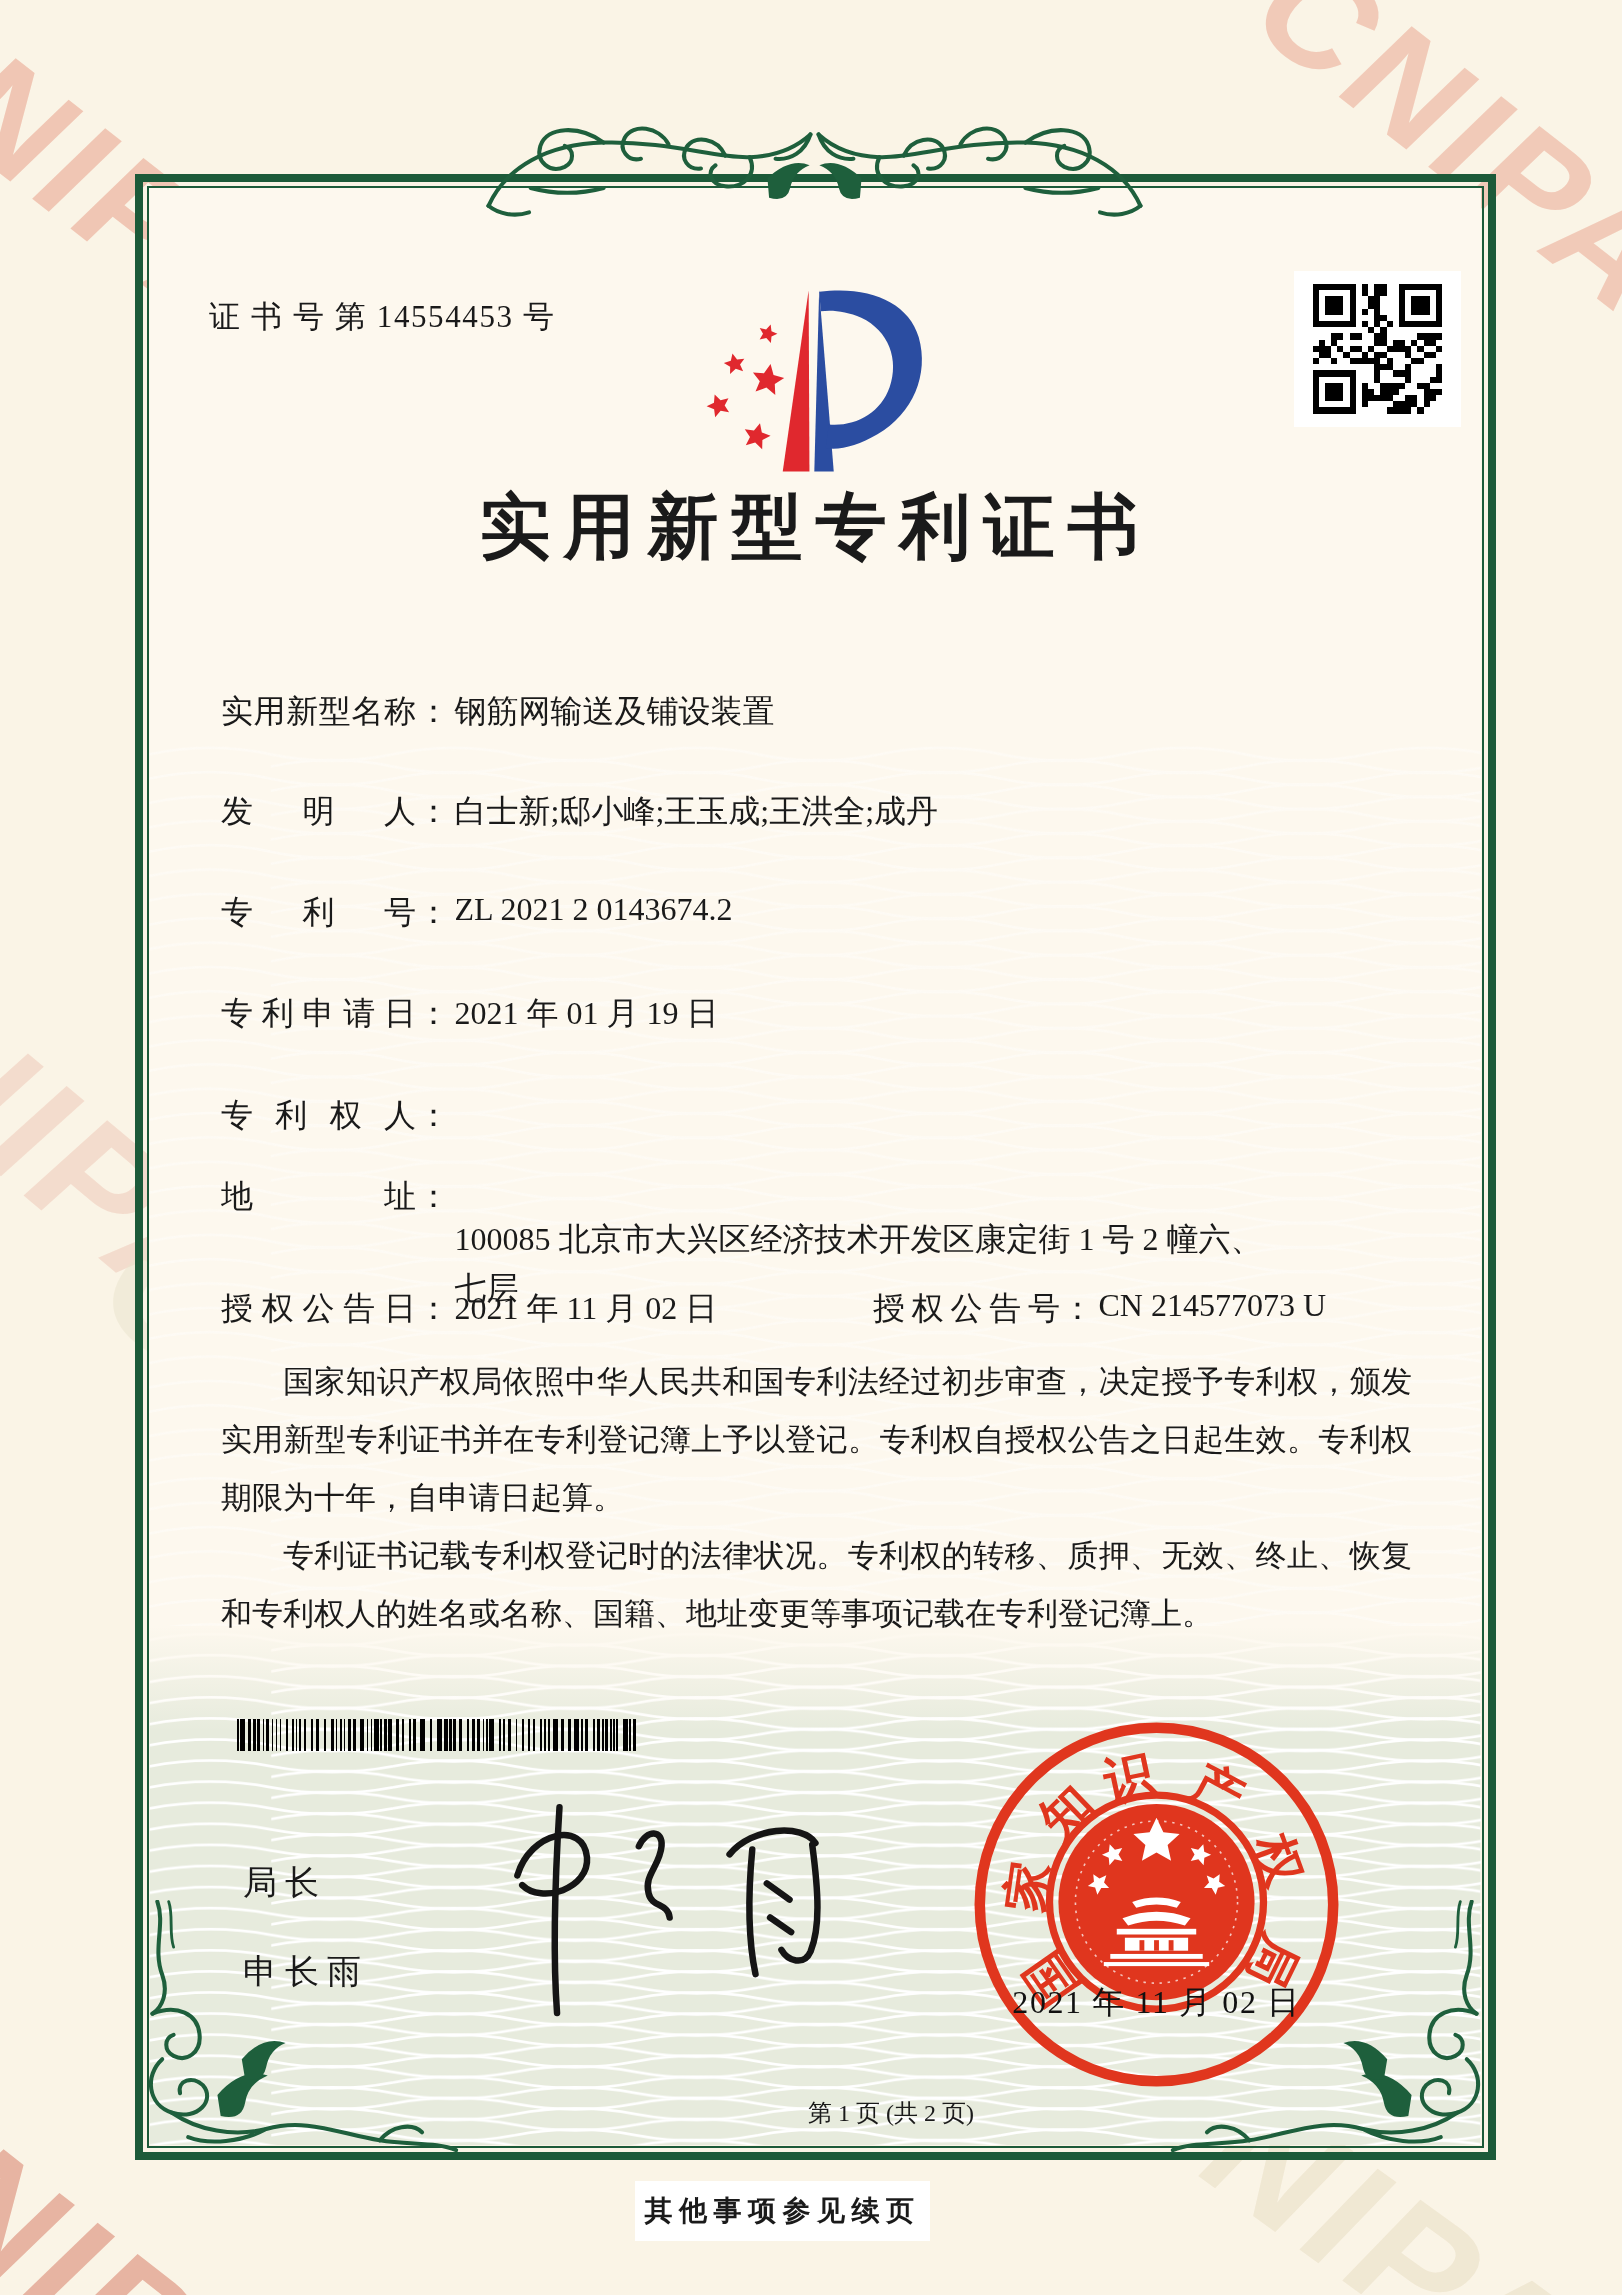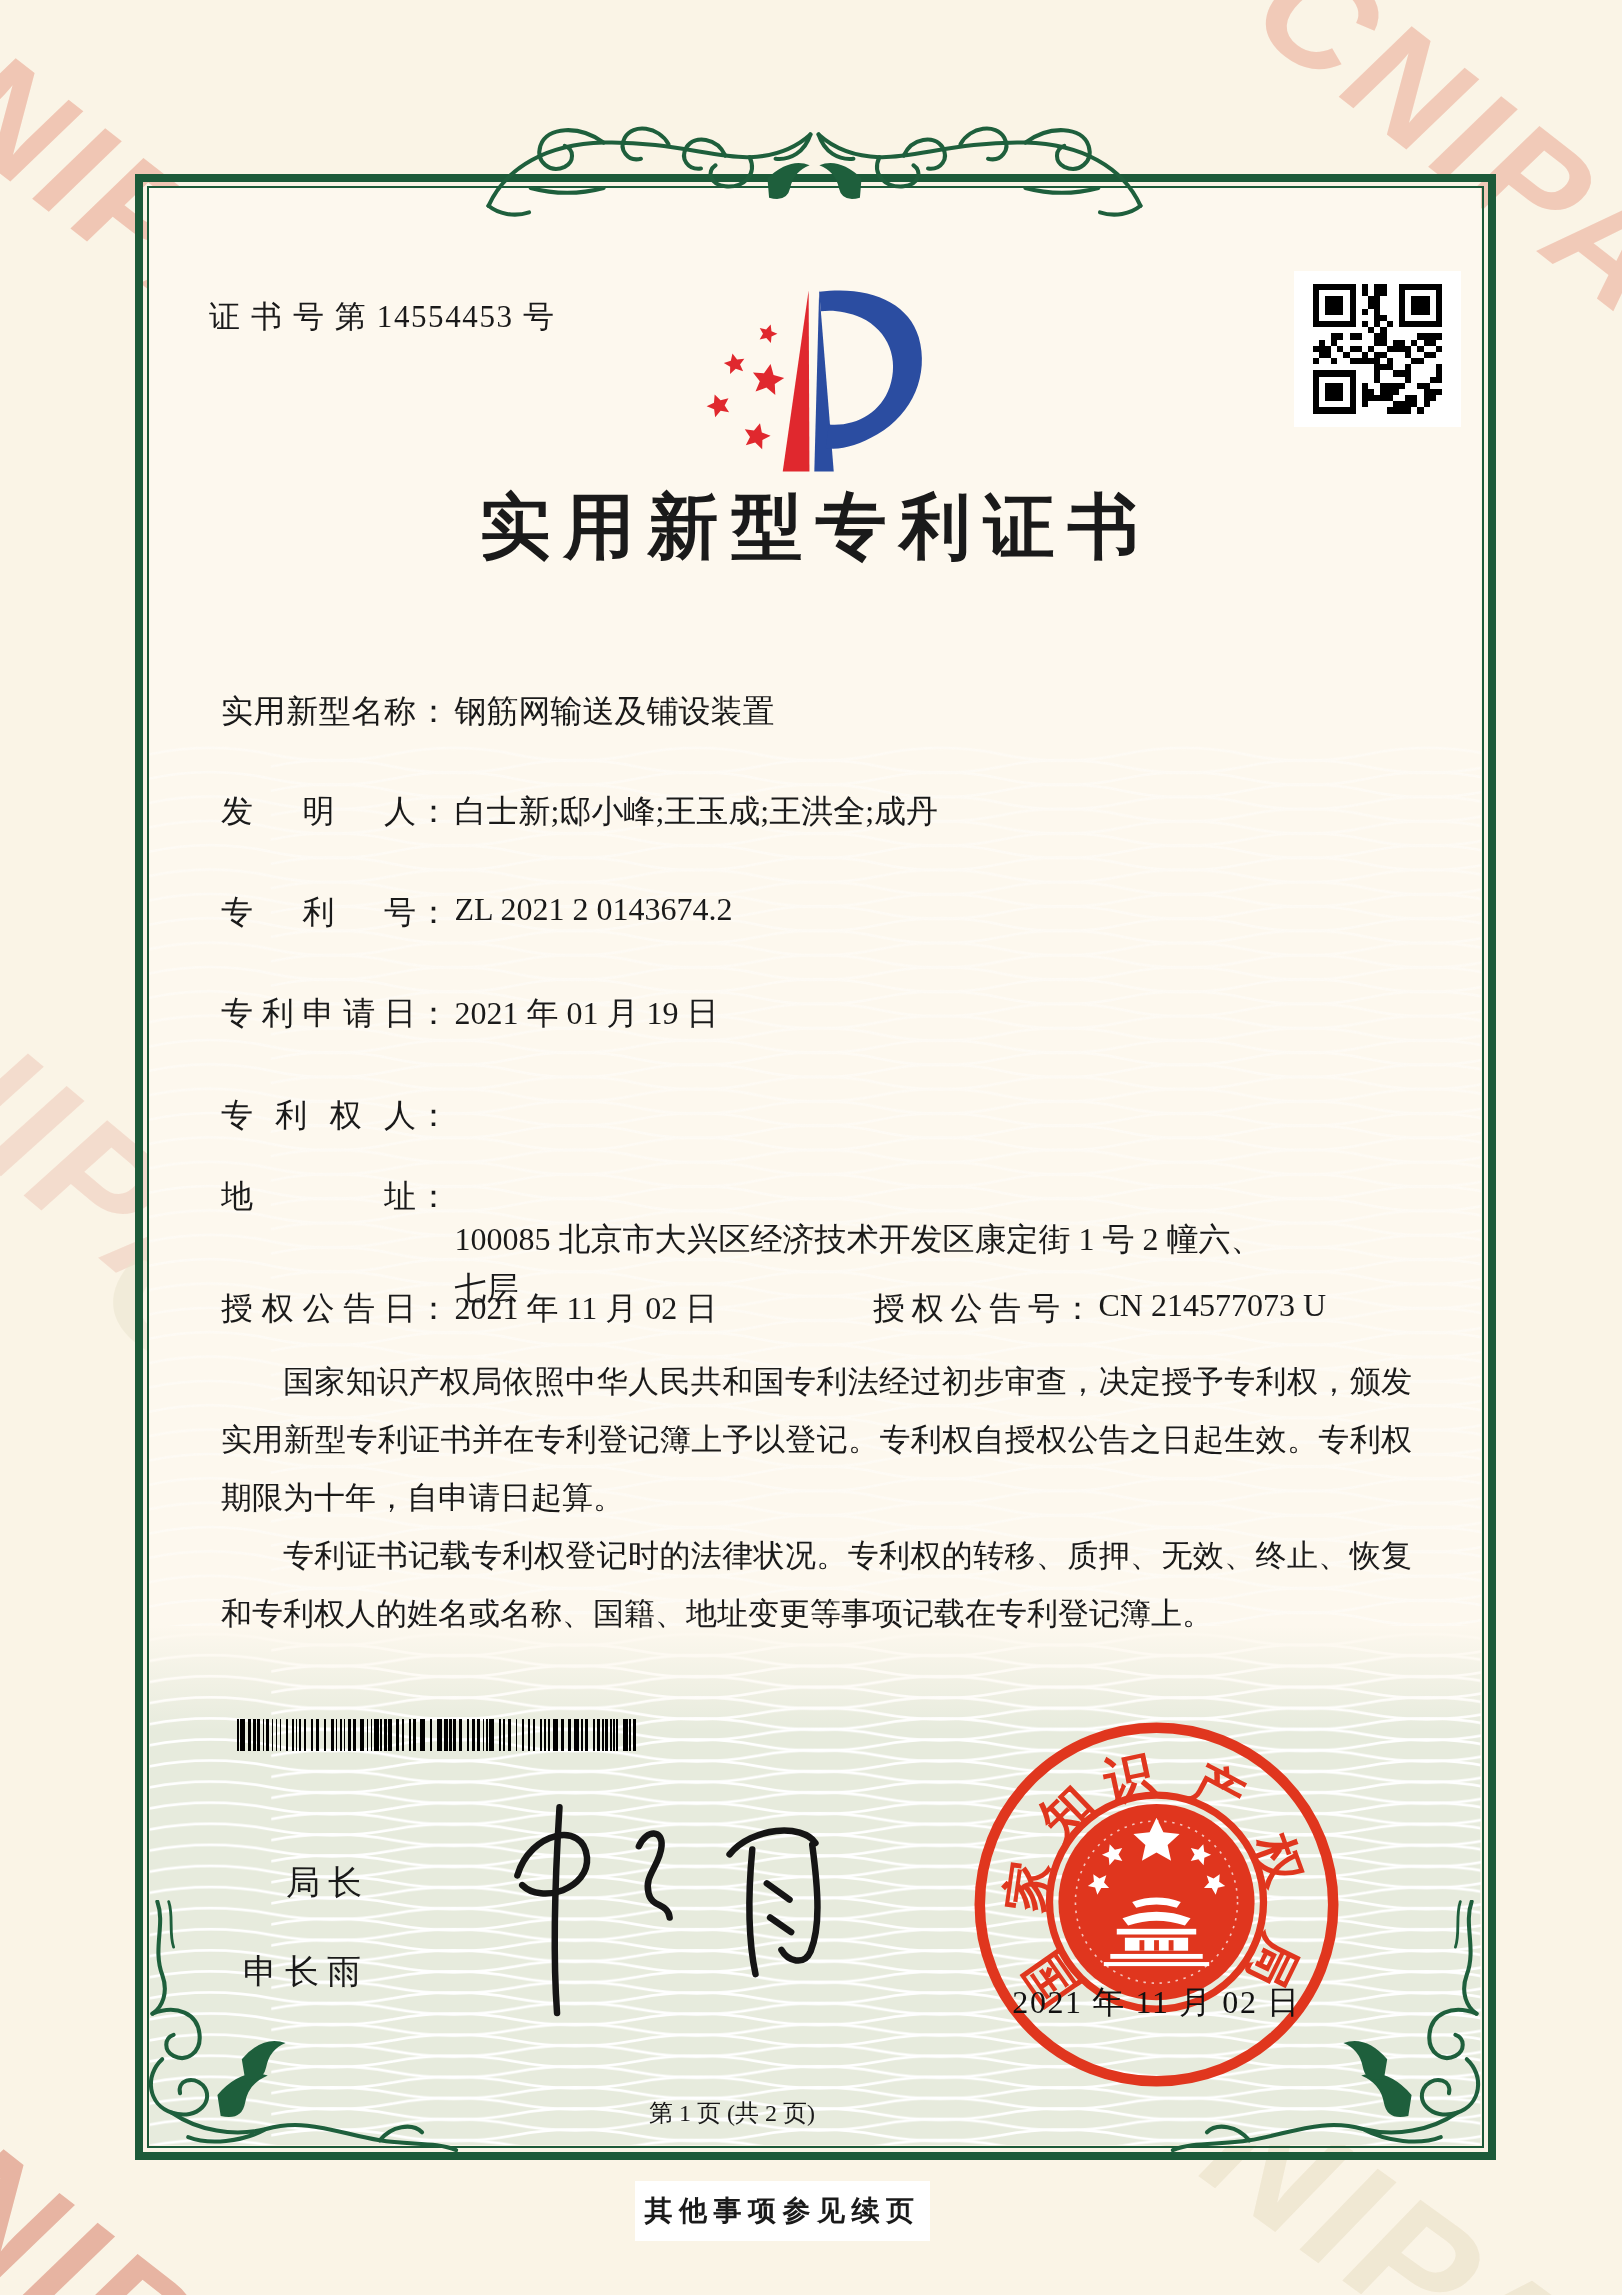--- a/index.html
+++ b/index.html
@@ -44,29 +44,29 @@
   .colon{margin:0 4.9px 0 1.6px;}
   .val{white-space:nowrap;}
   .addr-lines{line-height:49px;margin-top:40px;}
   .rowB{position:absolute;left:873px;font-size:32px;display:flex;z-index:4;white-space:nowrap;}
   .paras{position:absolute;left:221px;top:1353px;width:1191px;font-size:31px;line-height:58px;
          text-align:justify;z-index:4;}
   .paras p{margin:0;text-indent:2em;}
 
   .barcode{position:absolute;left:234px;top:1719px;z-index:4;}
 
-  .sig-title{position:absolute;left:243px;top:1860px;font-size:34px;letter-spacing:8px;z-index:4;margin-left:43px;}
+  .sig-title{position:absolute;left:243px;top:1860px;font-size:34px;letter-spacing:8px;z-index:4;}
   .sig-name{position:absolute;left:243px;top:1949px;font-size:34px;letter-spacing:8px;z-index:4;}
   .signature{position:absolute;left:480px;top:1796px;z-index:4;}
 
   .seal{position:absolute;left:966px;top:1714px;z-index:4;}
   .seal-date{position:absolute;left:966px;top:1981px;width:381px;text-align:center;font-size:32px;
              color:#111;z-index:5;letter-spacing:1.6px;}
 
-  .page-note{position:absolute;left:649px;top:2097px;width:325px;text-align:left;font-size:24px;z-index:4;}
+  .page-note{position:absolute;left:649px;top:2097px;width:325px;text-align:right;font-size:24px;z-index:4;}
   .cont-note{position:absolute;left:635px;top:2181px;width:295px;height:60px;line-height:60px;
              background:#ffffff;text-align:center;font-size:28px;letter-spacing:6.5px;z-index:4;font-weight:bold;}
 </style>
 </head>
 <body>
 
 <div class="wm wm1">CNIPA</div>
 <div class="wm wm2">CNIPA</div>
 <div class="wm wm3">CNIPA</div>
 <div class="wm wm4">CNIPA</div>

